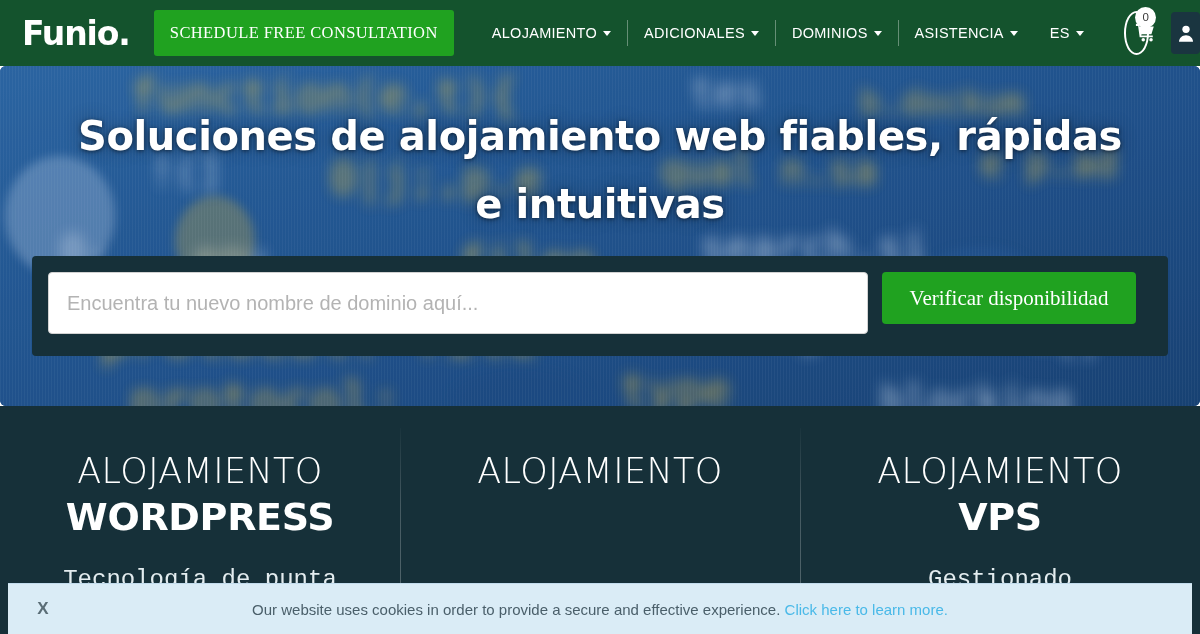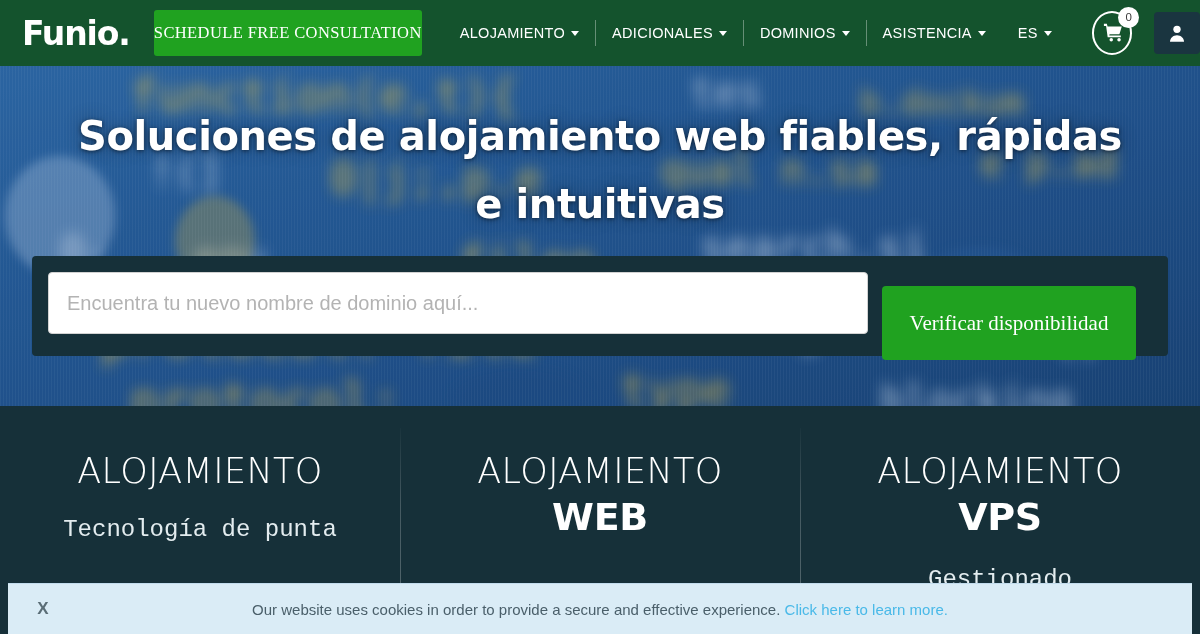--- a/index.html
+++ b/index.html
@@ -30,21 +30,21 @@
     line-height: 1;
     white-space: nowrap;
   }
   .cta-btn {
     margin-left: 24px;
     background: #20a220;
     color: #ffffff;
     font-family: "Liberation Serif", serif;
     font-size: 16.5px;
     letter-spacing: 0.4px;
-    padding: 0 0;
+    padding: 0 16px;
     height: 46px;
     line-height: 46px;
     border: none;
     border-radius: 3px;
     white-space: nowrap;
     cursor: pointer;
   }
   .nav-links {
     display: flex; align-items: center;
     margin-left: 22px;
@@ -110,20 +110,21 @@
     display: flex; align-items: center; justify-content: center;
     cursor: pointer;
   }
 
   
   .hero {
     position: absolute; top: 66px; left: 0;
     width: 1200px; height: 340px;
     overflow: hidden;
     background: #1c4f8c;
+    border-radius: 6px;
   }
   .hero-bg { position: absolute; inset: 0; }
   .hero-inner {
     position: relative; z-index: 4;
     width: 1200px; height: 340px;
   }
   .hero-title {
     position: absolute;
     top: 36px; left: 60px; width: 1080px;
     text-align: center;
@@ -152,29 +153,28 @@
     font-size: 20px;
     color: #737373;
     padding: 0 18px;
     font-family: "Liberation Sans", sans-serif;
     outline: none;
   }
   .search-input::placeholder { color: #b3b3b3; }
   .search-btn {
     position: absolute;
     left: 850px; top: 16px;
-    width: 254px; height: 74px;
+    width: 254px; height: 52px;
     background: #20a220;
     color: #ffffff;
     border: none;
     border-radius: 4px;
     font-family: "Liberation Serif", serif;
     font-size: 21px;
     cursor: pointer;
-    margin-top: 14px;
   }
 
   
   .features {
     position: absolute; top: 406px; left: 0;
     width: 1200px; height: 228px;
     background: #163039;
     display: flex;
   }
   .feature-col {
@@ -362,26 +362,26 @@
         <input class="search-input" type="text" placeholder="Encuentra tu nuevo nombre de dominio aquí..." style="">
         <button class="search-btn">Verificar disponibilidad</button>
       </div>
     </div>
   </div>
 
   <div class="features">
 
     <div class="feature-col">
       <div class="f-kicker">ALOJAMIENTO</div>
+      <div class="f-title">WORDPRESS</div>
       <div class="f-sub">Tecnología de punta</div>
     </div>
 
     <div class="feature-col">
       <div class="f-kicker">ALOJAMIENTO</div>
-      <div class="f-title">WEB</div>
     </div>
 
     <div class="feature-col">
       <div class="f-kicker">ALOJAMIENTO</div>
       <div class="f-title">VPS</div>
       <div class="f-sub">Gestionado</div>
     </div>
   </div>
 
   <div class="cookie-bar">

